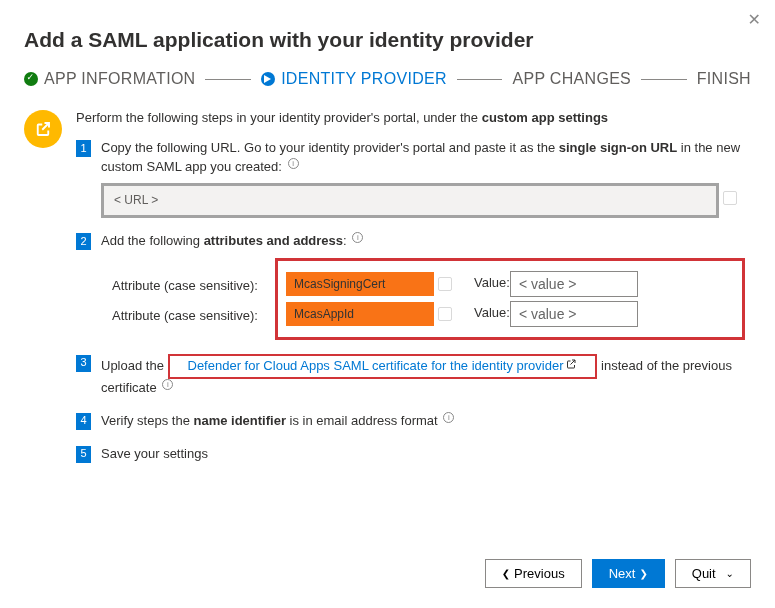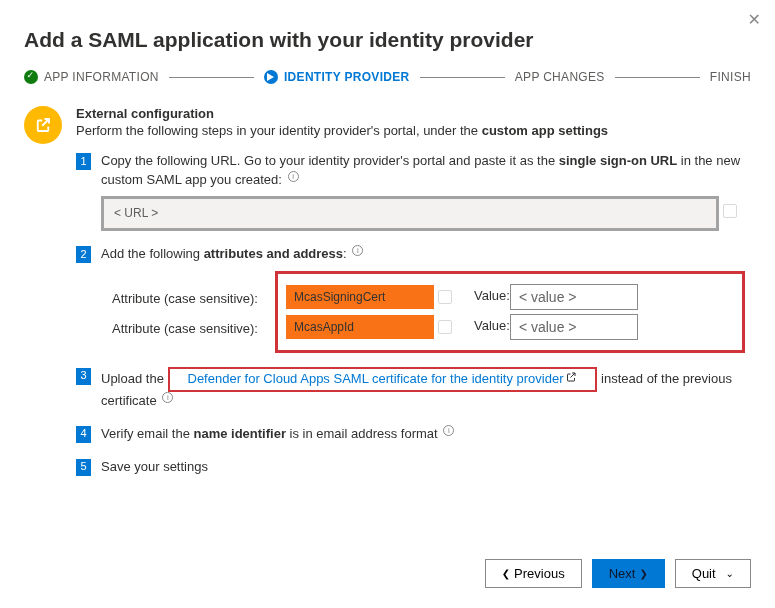--- a/index.html
+++ b/index.html
@@ -22,33 +22,33 @@
     cursor: pointer;
   }
   h1 {
     font-size: 21px;
     font-weight: 600;
     margin: 8px 0 18px 0;
   }
   .stepper {
     display: flex;
     align-items: center;
-    font-size: 12px;
+    font-size: 16px;
     letter-spacing: 0.3px;
     color: #605e5c;
     margin-bottom: 22px;
   }
   .step { display: flex; align-items: center; white-space: nowrap; }
   .step .circ {
     width: 14px; height: 14px; border-radius: 50%;
     margin-right: 6px; flex-shrink: 0;
   }
   .step.done .circ { background: #107c10; position: relative; }
   .step.done .circ::after { content:"✓"; color:#fff; font-size:9px; position:absolute; left:2.5px; top:-0.5px; }
-  .step.active { color:#0078d4; font-weight:700; }
+  .step.active { color:#0078d4; font-weight:400; }
   .step.active .circ { background:#0078d4; position:relative; }
   .step.active .circ::after { content:""; position:absolute; left:3px; top:3px; width:0; height:0; border-left:7px solid #fff; border-top:4px solid transparent; border-bottom:4px solid transparent; }
   .connector { flex:1; height:1px; background:#8a8886; margin:0 10px; }
 
   .section-row { display:flex; gap:14px; }
   .big-icon {
     width:38px; height:38px; border-radius:50%; background:#ffb900;
     display:flex; align-items:center; justify-content:center; flex-shrink:0;
   }
   .section-body { flex:1; }
@@ -108,21 +108,21 @@
   }
 
   .footer {
     position:absolute; bottom:20px; right:24px;
     display:flex; gap:10px;
   }
   .btn {
     font-size:13px; padding:6px 16px; border:1px solid #8a8886; background:#fff; cursor:pointer;
     display:inline-flex; align-items:center; gap:4px;
   }
-  .btn.primary { background:#0078d4; color:#0f172a; border-color:#0078d4; }
+  .btn.primary { background:#0078d4; color:#ffffff; border-color:#0078d4; }
   .chev { font-size:10px; }
 </style>
 </head>
 <body>
 
 <div class="close-x">✕</div>
 
 <h1>Add a SAML application with your identity provider</h1>
 
 <div class="stepper">
@@ -145,21 +145,20 @@
   </div>
 </div>
 
 <div class="section-row">
   <div class="big-icon">
     <svg width="18" height="18" viewBox="0 0 24 24" fill="none" stroke="#fff" stroke-width="2.5">
         <path d="M14 4h6v6M20 4l-9 9M19 14v5a1 1 0 01-1 1H6a1 1 0 01-1-1V7a1 1 0 011-1h5"></path>
       </svg>
   </div>
   <div class="section-body">
-    <div class="section-title">External configuration</div>
     <div class="section-sub">
       <span>Perform the following steps in your identity provider's portal, under the </span><b>custom app settings</b>
     </div>
 
     <div class="steps-list">
 
       <div class="step-item">
         <div class="step-num">1</div>
         <div class="step-text">
           <span>Copy the following URL. Go to your identity provider's portal and paste it as the </span><b>single sign-on URL</b><span> in the new custom SAML app you created:</span>
@@ -202,21 +201,21 @@
           <span>Upload the </span><span class="cert-link"><span>Defender for Cloud Apps SAML certificate for the identity provider</span><span class="ext-icon-box"><svg width="12" height="12" viewBox="0 0 24 24" fill="none" stroke="#323130" stroke-width="2">
                   <path d="M14 4h6v6M20 4l-9 9M19 14v5a1 1 0 01-1 1H6a1 1 0 01-1-1V7a1 1 0 011-1h5"></path>
                 </svg></span></span><span> instead of the previous certificate</span>
           <span class="info-ico">i</span>
         </div>
       </div>
 
       <div class="step-item">
         <div class="step-num">4</div>
         <div class="step-text">
-          <span>Verify email the </span><b>name identifier</b><span> is in email address format</span>
+          <span>Verify steps the </span><b>name identifier</b><span> is in email address format</span>
           <span class="info-ico">i</span>
         </div>
       </div>
 
       <div class="step-item">
         <div class="step-num">5</div>
         <div class="step-text">Save your settings</div>
       </div>
 
     </div>

